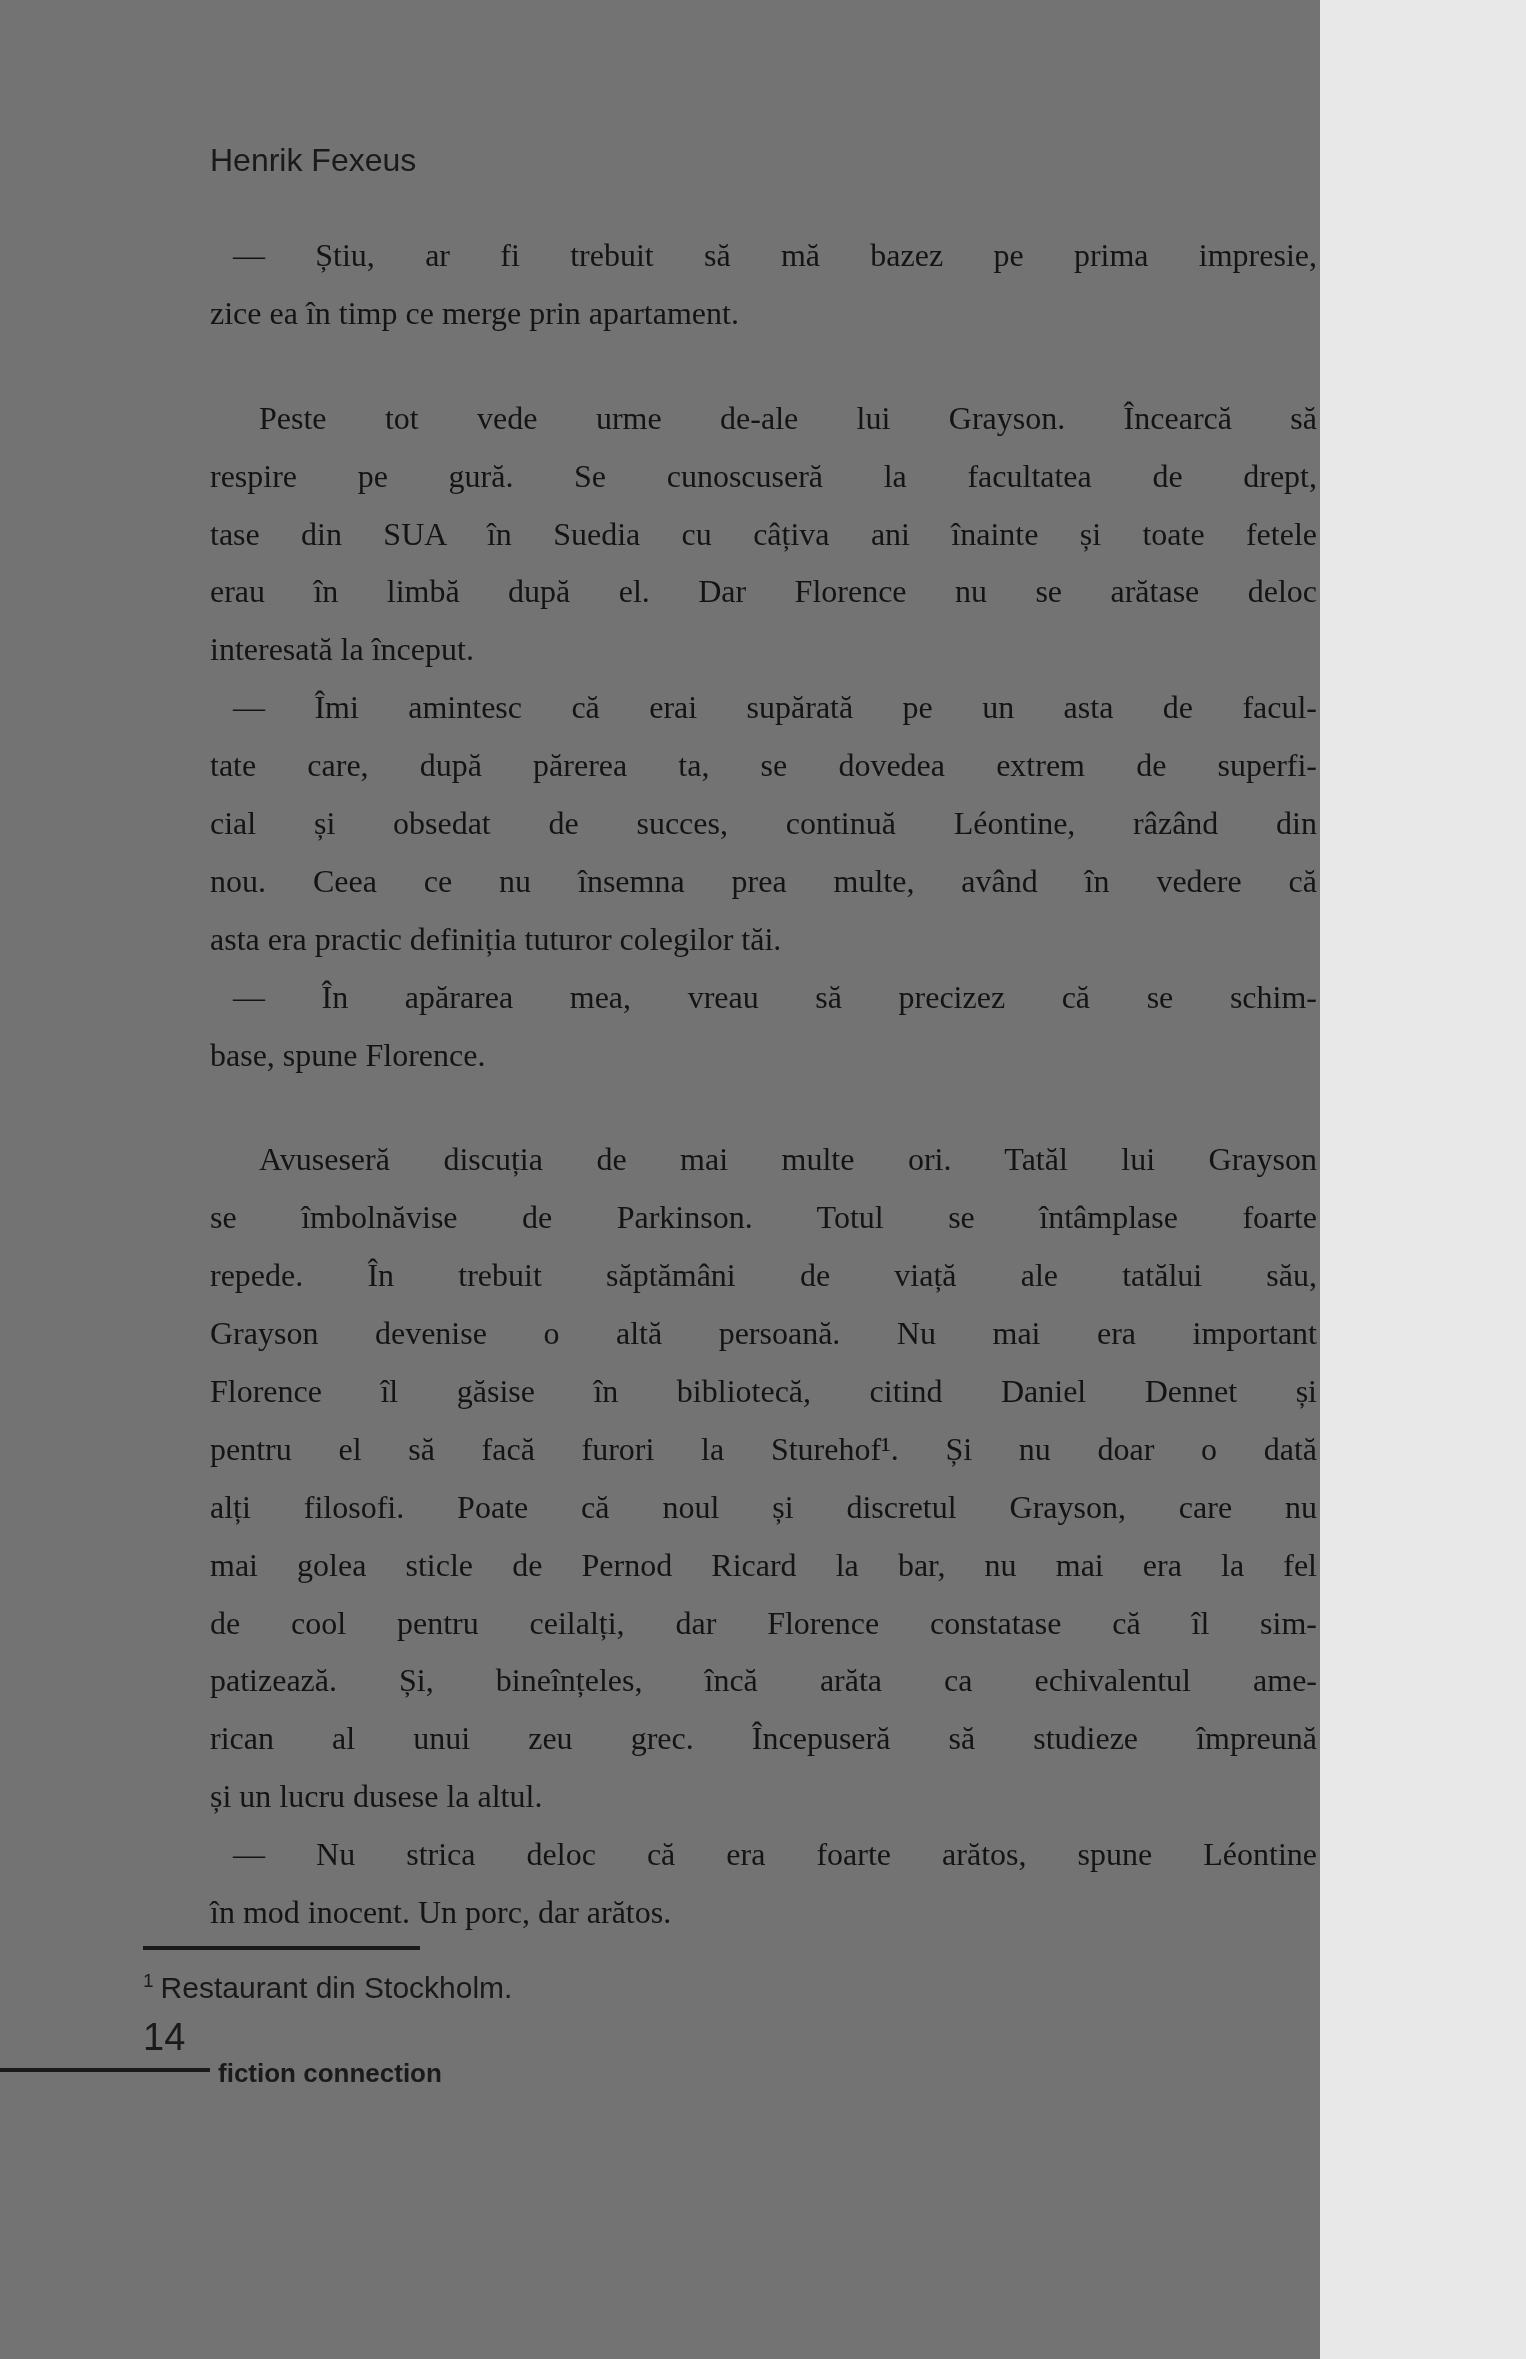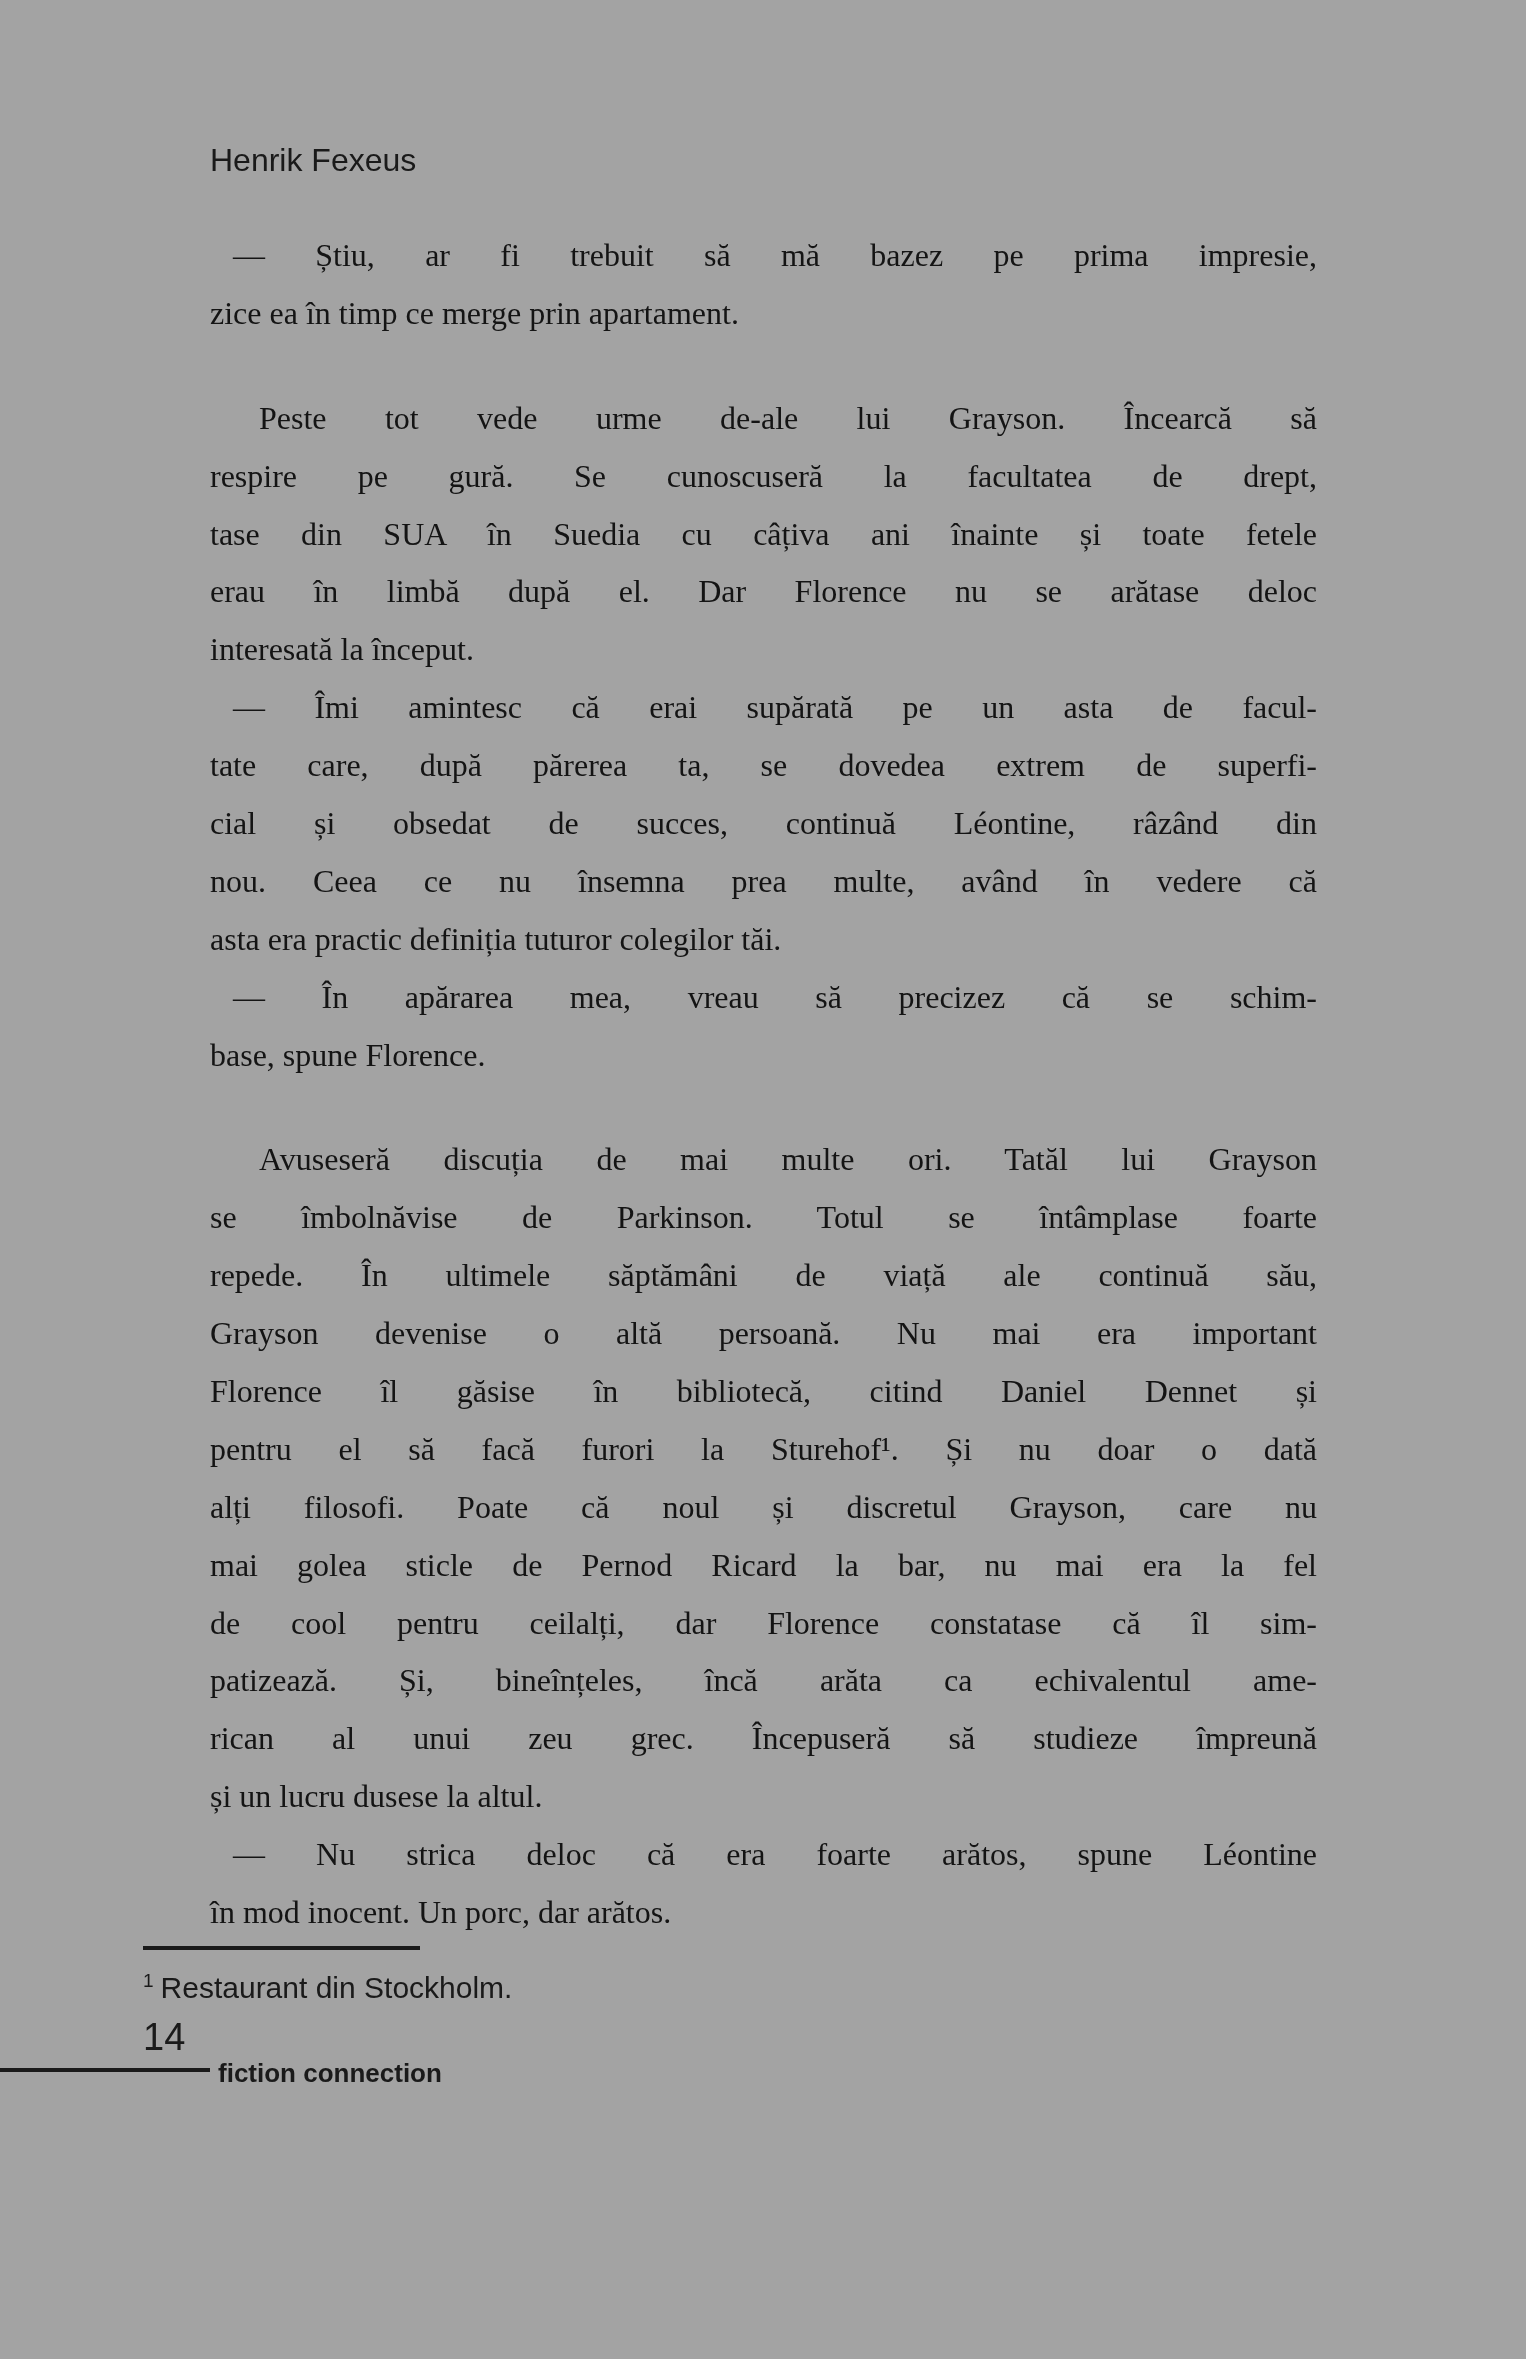--- a/index.html
+++ b/index.html
@@ -2,23 +2,23 @@
 <html><head>
 <meta charset="utf-8">
 <style>
   html, body {
     margin: 0;
     padding: 0;
     background: #e8e8e8;
   }
   .page {
     position: relative;
-    width: 1526px;
+    width: 1320px;
     height: 2359px;
-    background: #a3a3a3;
+    background: #737373;
     color: #161616;
     overflow: hidden;
   }
   .running-header {
     position: absolute;
     left: 210px;
     top: 143px;
     font-family: "Liberation Sans", "DejaVu Sans", sans-serif;
     font-size: 32px;
     line-height: 34px;
@@ -119,21 +119,21 @@
       <div class="line lastline">interesată la început.</div>
       <div class="line indent-dialogue">— Îmi amintesc că erai supărată pe un asta de facul-</div>
       <div class="line">tate care, după părerea ta, se dovedea extrem de superfi-</div>
       <div class="line">cial și obsedat de succes, continuă Léontine, râzând din</div>
       <div class="line">nou. Ceea ce nu însemna prea multe, având în vedere că</div>
       <div class="line lastline">asta era practic definiția tuturor colegilor tăi.</div>
       <div class="line indent-dialogue">— În apărarea mea, vreau să precizez că se schim-</div>
       <div class="line lastline">base, spune Florence.</div>
       <div class="line indent-para">Avuseseră discuția de mai multe ori. Tatăl lui Grayson</div>
       <div class="line">se îmbolnăvise de Parkinson. Totul se întâmplase foarte</div>
-      <div class="line">repede. În ultimele săptămâni de viață ale continuă său,</div>
+      <div class="line">repede. În trebuit săptămâni de viață ale tatălui său,</div>
       <div class="line">Grayson devenise o altă persoană. Nu mai era important</div>
       <div class="line">Florence îl găsise în bibliotecă, citind Daniel Dennet și</div>
       <div class="line">pentru el să facă furori la Sturehof¹. Și nu doar o dată</div>
       <div class="line">alți filosofi. Poate că noul și discretul Grayson, care nu</div>
       <div class="line">mai golea sticle de Pernod Ricard la bar, nu mai era la fel</div>
       <div class="line">de cool pentru ceilalți, dar Florence constatase că îl sim-</div>
       <div class="line">patizează. Și, bineînțeles, încă arăta ca echivalentul ame-</div>
       <div class="line">rican al unui zeu grec. Începuseră să studieze împreună</div>
       <div class="line lastline">și un lucru dusese la altul.</div>
       <div class="line indent-dialogue">— Nu strica deloc că era foarte arătos, spune Léontine</div>

